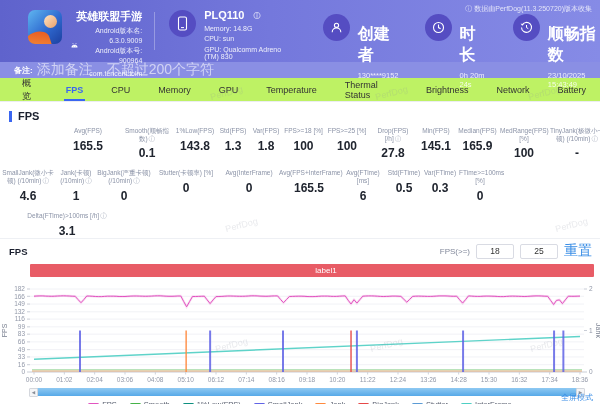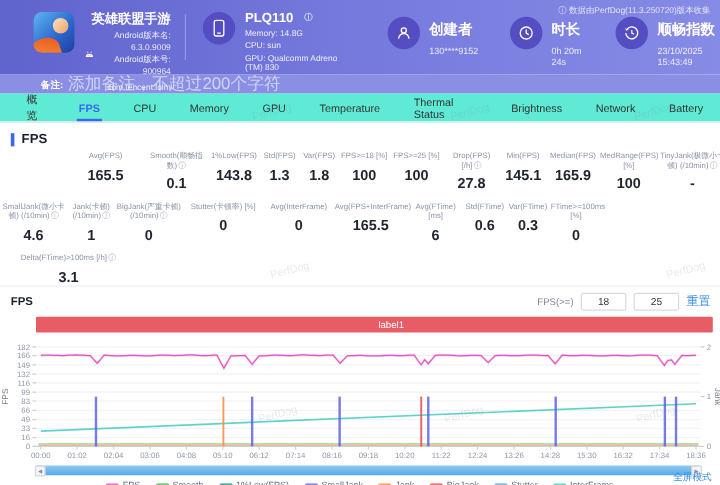--- a/index.html
+++ b/index.html
@@ -21,61 +21,61 @@
   .android-ic{display:inline-flex;}
   .app-pkg{font-size:7px;color:rgba(255,255,255,.88);margin-top:3px;}
   .vdiv{width:1px;height:38px;background:rgba(255,255,255,.3);margin:12px 0 0 12px;}
   .dev-block{display:flex;gap:8px;margin:10px 0 0 14px;}
   .circle{width:27px;height:27px;border-radius:50%;background:#554dc2;display:flex;align-items:center;justify-content:center;flex:0 0 auto;}
   .dev-text{line-height:1;}
   .dev-name{font-size:11px;font-weight:bold;display:flex;align-items:center;gap:9px;}
   .dev-name .i{font-size:7px;color:rgba(255,255,255,.7);}
   .dev-line{font-size:7px;color:rgba(255,255,255,.88);margin-top:3.5px;}
   .meta-block{display:flex;gap:8px;margin-top:14px;}
-  .meta-block .mlabel{font-size:12px;font-weight:bold;margin-top:2px;}
+  .meta-block .mlabel{font-size:16px;font-weight:bold;margin-top:10px;}
   .meta-block .mvalue{font-size:7.5px;color:rgba(255,255,255,.85);margin-top:5px;}
   .m-creator{margin-left:34px;}
   .m-duration{margin-left:26px;}
   .m-upload{margin-left:26px;}
 
   
-  .note-bar{height:16px;background:#8a8fe4;display:flex;align-items:center;padding-left:34px;gap:4px;}
+  .note-bar{height:16px;background:#8a8fe4;display:flex;align-items:center;padding-left:14px;gap:4px;}
   .note-label{font-size:8px;font-weight:bold;color:#fff;}
   .note-ph{font-size:14px;color:rgba(255,255,255,.6);}
 
   
-  .tabs{height:23px;background:#5eead4;border-bottom:1px solid #ebedf2;display:flex;align-items:center;padding-left:8px;}
+  .tabs{height:23px;background:#bef264;border-bottom:1px solid #ebedf2;display:flex;align-items:center;padding-left:8px;}
   .tab{position:relative;font-size:9px;color:#333;padding:0 14px;height:100%;display:flex;align-items:center;cursor:pointer;}
   .tab.active{color:#3a66f0;font-weight:bold;}
   .tab.active:after{content:"";position:absolute;left:12px;right:12px;bottom:0;height:2px;background:#3a66f0;}
 
   
   .section-head{display:flex;align-items:center;gap:6px;padding:8px 0 0 9px;}
   .section-bar{width:3px;height:11px;background:#3a66f0;}
   .section-title{font-size:11px;font-weight:bold;color:#1a1f2e;}
 
   
   .stats{position:relative;}
   .stats-row{display:grid;align-items:start;}
   .stats-row-1{margin-top:5px;padding-left:55px;grid-template-columns:66px 52px 44px 32px 34px 41px 46px 46px 40px 43px 50px 56px;}
   .stats-row-2{margin-top:9px;grid-template-columns:56px 40px 56px 68px 58px 62px 46px 36px 36px 44px;}
-  .stats-row-3{margin-top:9px;padding-left:12px;grid-template-columns:90px;}
+  .stats-row-3{margin-top:9px;padding-left:22px;grid-template-columns:90px;}
   .stat-cell{text-align:center;padding:0 1px;}
   .stat-label{font-size:6.5px;color:#8b93a7;line-height:1.25;min-height:9px;}
   .stat-value{font-size:12px;font-weight:bold;color:#20252f;margin-top:3px;}
   .info-icon{font-size:6.5px;color:#aeb4c2;margin-left:1px;cursor:pointer;}
 
   
   .chart-panel{position:absolute;left:0;right:0;top:238px;height:166px;border-top:1px solid #eef0f4;background:#fff;}
   .chart-head{display:flex;align-items:center;height:20px;padding:2px 8px 0 9px;}
   .chart-title{font-size:9.5px;font-weight:bold;color:#1a1f2e;}
   .chart-ctrl{margin-left:auto;display:flex;align-items:center;gap:6px;}
   .thr-label{font-size:8px;color:#81889a;}
   .thr-input{width:36px;height:13px;border:1px solid #d9dbe3;border-radius:2px;font-size:8.5px;text-align:center;color:#333;outline:none;padding:0;font-family:"Liberation Sans",sans-serif;}
-  .reset-link{font-size:10px;color:#3a8ee6;cursor:pointer;}
+  .reset-link{font-size:14px;color:#3a8ee6;cursor:pointer;}
   .band{margin:3px 6px 0 30px;height:13px;background:#e85c66;border-radius:1px;color:#fff;font-size:8px;display:flex;align-items:center;justify-content:center;padding-left:28px;}
   .plot-wrap{position:relative;height:110px;}
   svg text{font-family:"Liberation Sans",sans-serif;}
   .tick{font-size:6.5px;fill:#9298a8;}
   .axis-cap{font-size:7px;fill:#777e8e;}
 
   
   .scrollbar{position:relative;height:8px;margin:1px 16px 0 30px;background:linear-gradient(#8fc9f2,#57a9e8);border-radius:2px;}
   .sb-cap{position:absolute;top:-0.5px;width:9px;height:9px;background:#f4f5f7;border:1px solid #d4d7dd;box-sizing:border-box;border-radius:1px;font-size:4.5px;color:#8a8f99;display:flex;align-items:center;justify-content:center;cursor:pointer;}
   .sb-left{left:-1px;}
@@ -282,21 +282,21 @@
         <div class="stat-cell">
           <div class="stat-label">Avg(FPS+InterFrame)</div>
           <div class="stat-value">165.5</div>
         </div>
         <div class="stat-cell">
           <div class="stat-label">Avg(FTime) [ms]</div>
           <div class="stat-value">6</div>
         </div>
         <div class="stat-cell">
           <div class="stat-label">Std(FTime)</div>
-          <div class="stat-value">0.6</div>
+          <div class="stat-value">0.5</div>
         </div>
         <div class="stat-cell">
           <div class="stat-label">Var(FTime)</div>
           <div class="stat-value">0.3</div>
         </div>
         <div class="stat-cell">
           <div class="stat-label">FTime&gt;=100ms [%]</div>
           <div class="stat-value">0</div>
         </div>
       </div>

